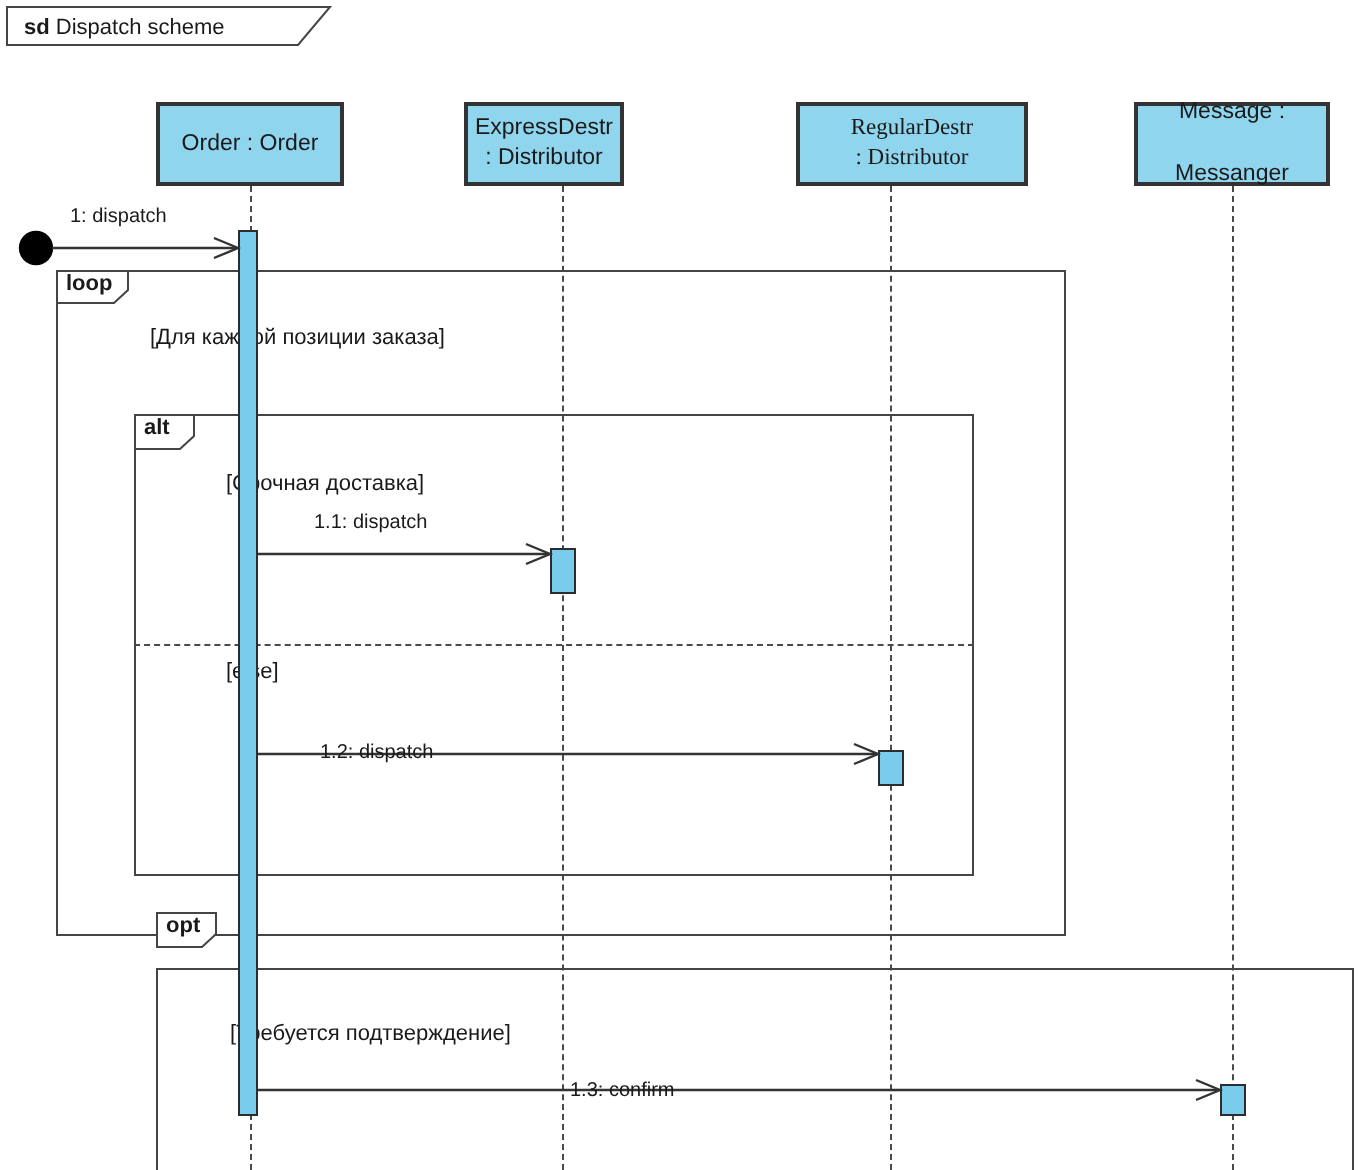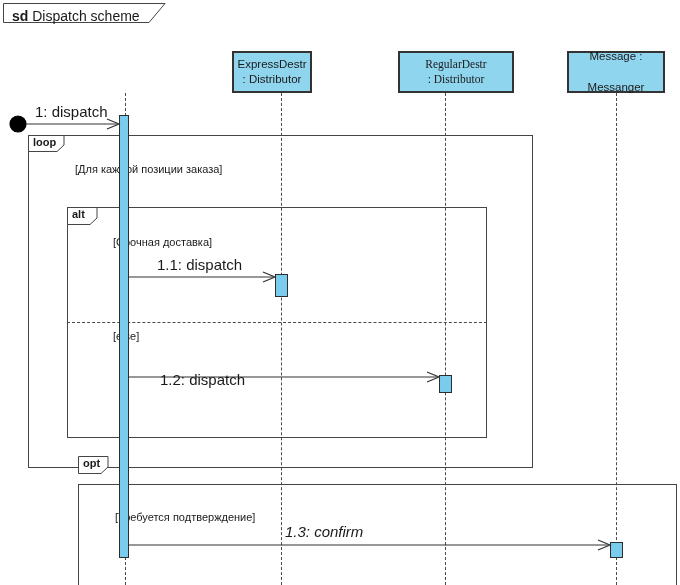--- a/index.html
+++ b/index.html
@@ -3,21 +3,21 @@
 <meta charset="utf-8">
 <style>
   html,body{margin:0;padding:0;background:#ffffff;}
   #stage{
     position:relative;width:680px;height:585px;overflow:hidden;
     background:#fff;font-family:"Liberation Sans", sans-serif;
     color:var(--text,#1a1a1a);font-size:11px;
   }
   .abs{position:absolute;}
   
-  .tag-text{position:absolute;left:9px;top:5px;white-space:nowrap;font-size:14px;}
+  .tag-text{position:absolute;left:9px;top:5px;white-space:nowrap;font-size:11px;}
   .tag-text b{font-weight:bold;}
   
   .head{
     position:absolute;top:51px;height:42px;box-sizing:border-box;
     background:var(--header_fill,#90d5ee);border:2px solid var(--border,#333);
     display:flex;flex-direction:column;align-items:center;justify-content:center;
     text-align:center;line-height:15px;font-size:11.5px;z-index:3;
   }
   
   .lifeline{
@@ -37,40 +37,43 @@
   .guard{position:absolute;z-index:4;white-space:nowrap;font-size:11px;}
   .divider{
     position:absolute;left:67px;top:322px;width:420px;height:0;
     border-top:1px dashed var(--lifeline,#4a4a4a);z-index:2;
   }
   
   .activation{
     position:absolute;box-sizing:border-box;background:var(--activation_fill,#7accec);
     border:1.5px solid #2d2d2d;z-index:5;
   }
-  .msg-label{position:absolute;z-index:6;white-space:nowrap;font-size:15px;}
+  .msg-label{position:absolute;z-index:6;white-space:nowrap;font-size:10px;}
   #arrow-layer{position:absolute;left:0;top:0;z-index:6;}
 </style>
 </head>
 <body>
 
 <div id="stage" style="--header_fill: #90d5ee; --activation_fill: #7accec; --border: #333333; --frame_border: #454545; --lifeline: #4a4a4a; --text: #1a1a1a;">
 
   <div class="abs" style="left:3px;top:3px;width:166px;height:21px;z-index:4;">
     <svg width="166" height="21">
       <polygon points="0.5,0.5 162,0.5 146,19.5 0.5,19.5" fill="#ffffff" stroke="#454545" stroke-width="1"></polygon>
     </svg>
     <div class="tag-text"><b>sd</b><span> Dispatch scheme</span></div>
   </div>
 
   <div class="lifeline" style="left:125px;"></div>
   <div class="lifeline" style="left:281px;"></div>
   <div class="lifeline" style="left:445px;"></div>
   <div class="lifeline" style="left:616px;"></div>
 
+  <div class="head" style="left:78px;width:94px;">
+    <span>Order : Order</span>
+  </div>
   <div class="head" style="left:232px;width:80px;">
     <span>ExpressDestr</span>
     <span>: Distributor</span>
   </div>
   <div class="head" style="left:398px;width:116px;font-family:Liberation Serif, serif;">
     <span>RegularDestr</span>
     <span>: Distributor</span>
   </div>
   <div class="head" style="left:567px;width:98px;gap:16px;">
     <span>Message :</span>
@@ -129,15 +132,15 @@
       <g>
         <line x1="129" y1="545" x2="609" y2="545"></line>
         <polyline points="598,540 610,545 598,550"></polyline>
       </g>
     </g>
   </svg>
 
   <div class="msg-label" style="left:35px;top:103px;">1: dispatch</div>
   <div class="msg-label" style="left:157px;top:256px;">1.1: dispatch</div>
   <div class="msg-label" style="left:160px;top:371px;">1.2: dispatch</div>
-  <div class="msg-label" style="left:285px;top:523px;font-style:italic;">1.3: confirm</div>
+  <div class="msg-label" style="left:285px;top:540px;">1.3: confirm</div>
 
 </div>
 
 </body></html>

